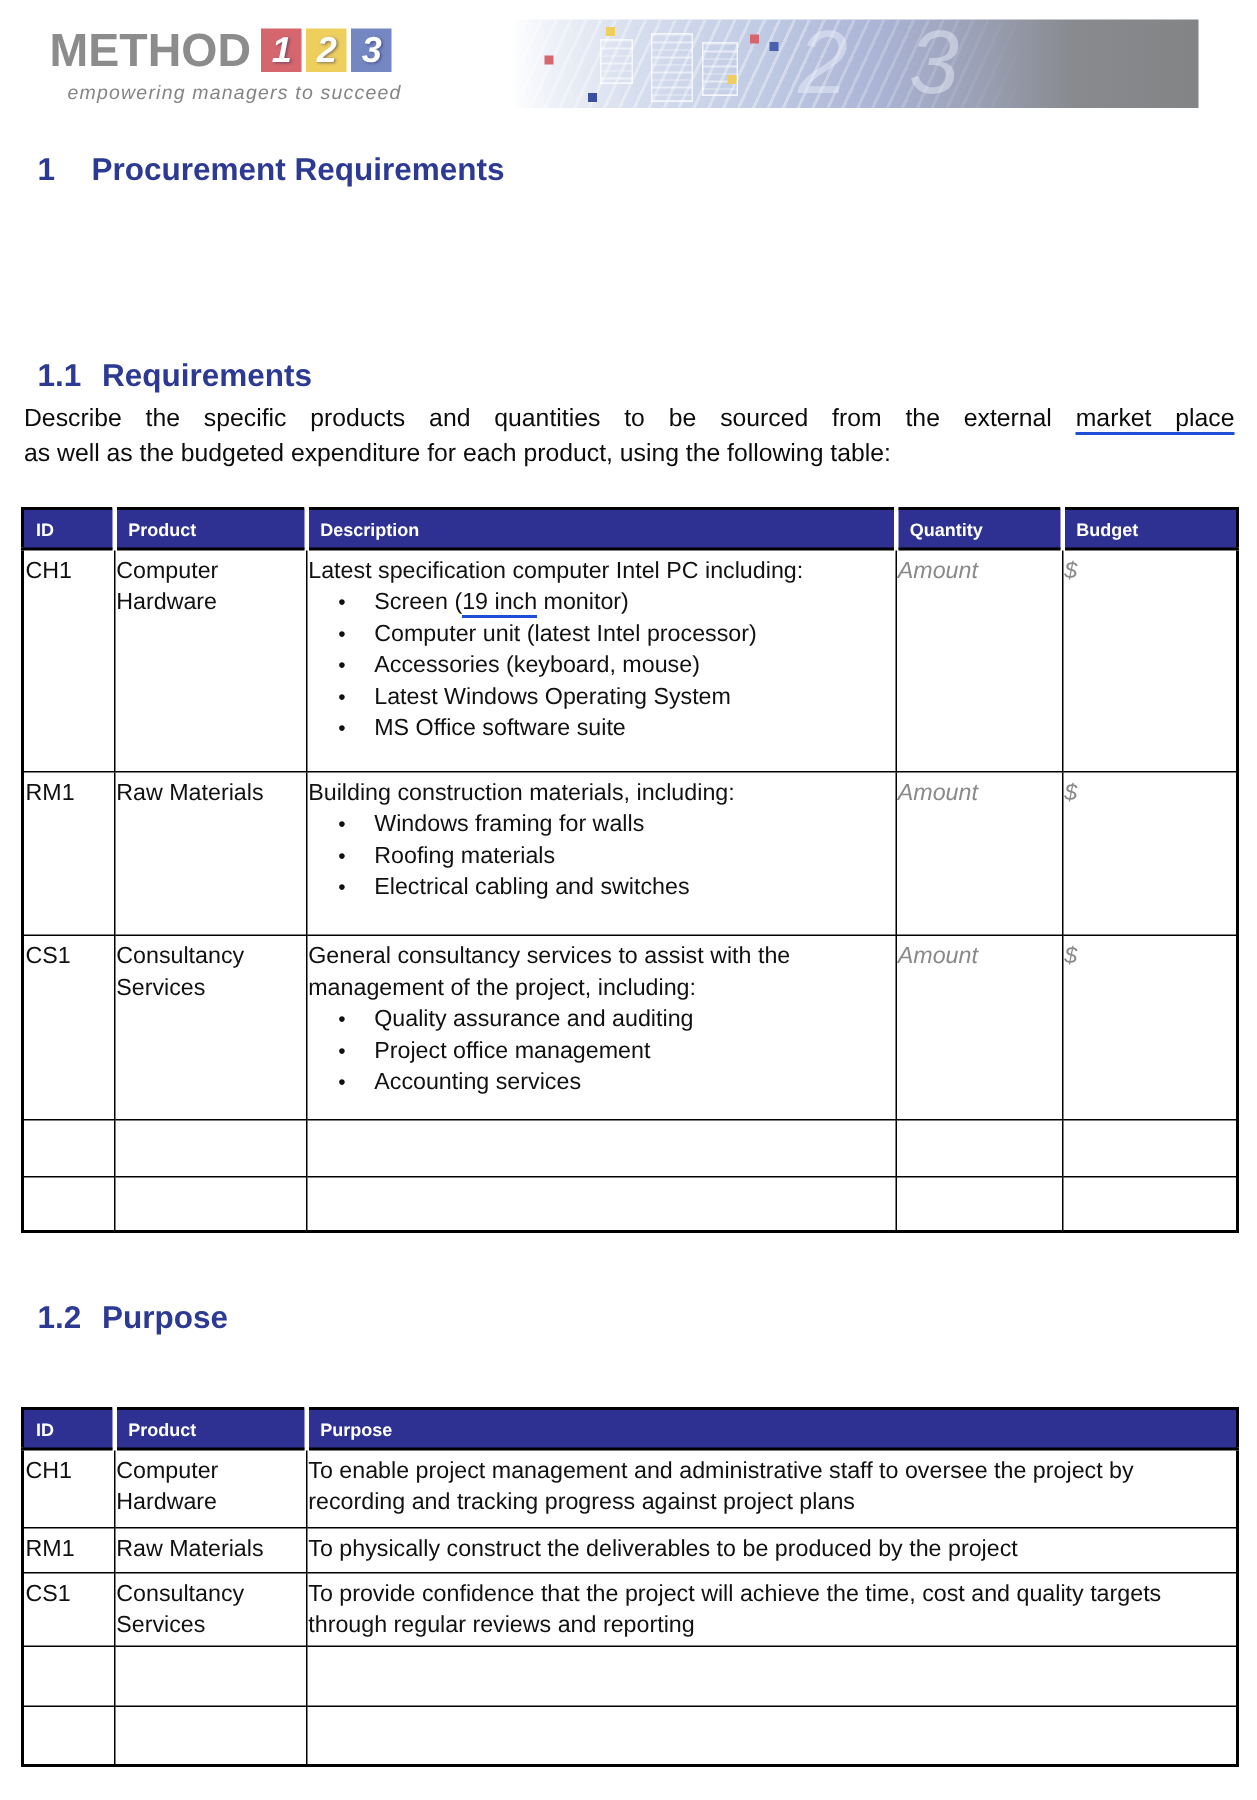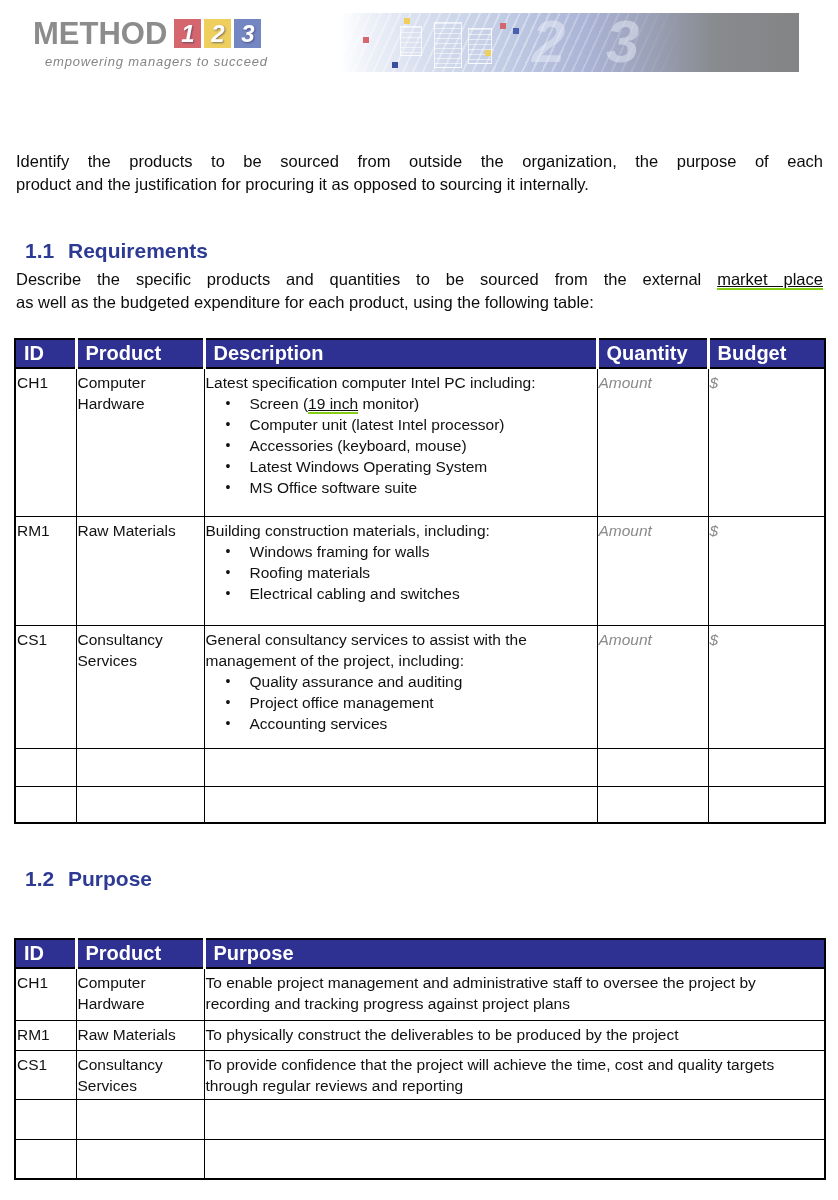--- a/index.html
+++ b/index.html
@@ -18,21 +18,21 @@
   .logo-tagline{font-style:italic;font-size:13px;color:#858585;letter-spacing:.8px;margin-top:5px;margin-left:12px;}
 
   
   .banner{position:absolute;left:340px;top:13px;width:459px;height:59px;overflow:hidden;
           background:linear-gradient(90deg,#ffffff 0%,#eef1f8 6%,#d7deee 18%,#c0cbe4 36%,
                      #aab3d4 54%,#9aa0b6 68%,#888a8e 82%,#838485 100%);}
   .banner-stripes{position:absolute;left:0;top:0;bottom:0;width:75%;
           background:repeating-linear-gradient(115deg,rgba(255,255,255,.35) 0 2px,rgba(255,255,255,0) 2px 9px);
           -webkit-mask-image:linear-gradient(90deg,#000 55%,transparent 100%);
           mask-image:linear-gradient(90deg,#000 55%,transparent 100%);}
-  .banner-num{position:absolute;left:192px;top:-6px;font-size:60px;font-weight:bold;font-style:italic;
+  .banner-num{position:absolute;left:192px;top:-6px;font-size:60px;font-weight:normal;font-style:italic;
           color:rgba(240,244,252,.45);letter-spacing:12px;}
   .banner-doc{position:absolute;border:1px solid rgba(255,255,255,.75);
           background:repeating-linear-gradient(180deg,rgba(255,255,255,.55) 0 1px,rgba(255,255,255,0) 1px 5px);}
   .doc1{left:94px;top:9px;width:26px;height:44px;}
   .doc2{left:128px;top:15px;width:22px;height:34px;}
   .doc3{left:60px;top:13px;width:20px;height:28px;}
   .bsq{position:absolute;width:6px;height:6px;}
   .bsq-y1{left:64px;top:5px;background:#eecf5e;}
   .bsq-r1{left:23px;top:24px;background:#d5666d;}
   .bsq-b1{left:52px;top:49px;background:#3a4fa0;}
@@ -42,27 +42,27 @@
 
   
   .h1{position:absolute;left:25px;top:102px;font-size:21px;font-weight:bold;color:#2d3a94;}
   .h1 .hnum{display:inline-block;width:36px;}
   .h2{position:absolute;left:25px;font-size:21px;font-weight:bold;color:#2d3a94;}
   .h2 .hnum{display:inline-block;width:43px;}
   .h2-11{top:239px;} .h2-12{top:867px;}
   .para{position:absolute;left:16px;width:807px;font-size:16.5px;line-height:23px;color:#0c0c0c;}
   .p-intro{top:150px;} .p-11{top:268px;} .p-12{top:897px;}
   .jline{text-align:justify;text-align-last:justify;}
-  .grammar{text-decoration:underline;border-bottom:2px solid #84cc16;padding-bottom:0px;}
+  .grammar{border-bottom:2px solid #1d4ed8;padding-bottom:0px;}
 
   
   .tbl{position:absolute;left:14px;width:810px;border-collapse:collapse;table-layout:fixed;
        font-size:15.5px;border:2px solid #000;}
   .tbl td{border:1px solid #000;vertical-align:top;padding:3px 1px;line-height:21px;}
-  .tbl th{background:#2e3192;color:#fff;text-align:left;font-size:20px;font-weight:bold;
+  .tbl th{background:#2e3192;color:#fff;text-align:left;font-size:12px;font-weight:bold;
           padding:2px 8px;border-bottom:2px solid #000;border-left:3px solid #fff;vertical-align:middle;}
   .tbl th:first-child{border-left:none;}
   .tbl-req{top:338px;} .tbl-pur{top:938px;}
   .hrow{height:27px;}
   .t1r1{height:148px;} .t1r2{height:109px;} .t1r3{height:123px;}
   .t1e1{height:38px;} .t1e2{height:37px;}
   .t2r1{height:52px;} .t2r2{height:30px;} .t2r3{height:44px;}
   .t2e1{height:40px;} .t2e2{height:40px;}
   .c-desc{padding-left:10px;}
   .ph{color:#8a8a8a;font-style:italic;}
@@ -94,25 +94,24 @@
     <div class="banner-doc doc2"></div>
     <span class="bsq bsq-y1"></span>
     <span class="bsq bsq-r1"></span>
     <span class="bsq bsq-b1"></span>
     <span class="bsq bsq-r2"></span>
     <span class="bsq bsq-y2"></span>
     <span class="bsq bsq-b2"></span>
     <div class="banner-num">2 3</div>
   </div>
 
-
-  <div class="para p-intro">
-    <div class="jline">Identify the products to be sourced from outside the organization, the purpose of each</div>
-    <div>product and the justification for procuring it as opposed to sourcing it internally.</div>
-  </div>
+  <div class="h1">
+    <span class="hnum">1</span><span>Procurement Requirements</span>
+  </div>
+
 
   <div class="h2 h2-11">
     <span class="hnum">1.1</span><span>Requirements</span>
   </div>
   <div class="para p-11">
     <div class="jline"><span>Describe the specific products and quantities to be sourced from the external </span><span class="grammar">market place</span></div>
     <div>as well as the budgeted expenditure for each product, using the following table:</div>
   </div>
 
   <table class="tbl tbl-req">

